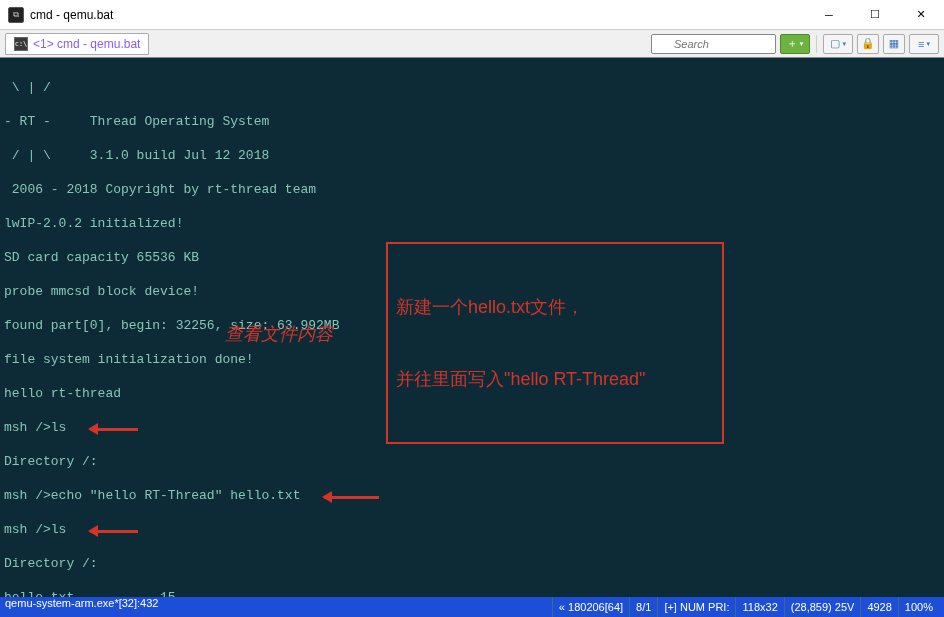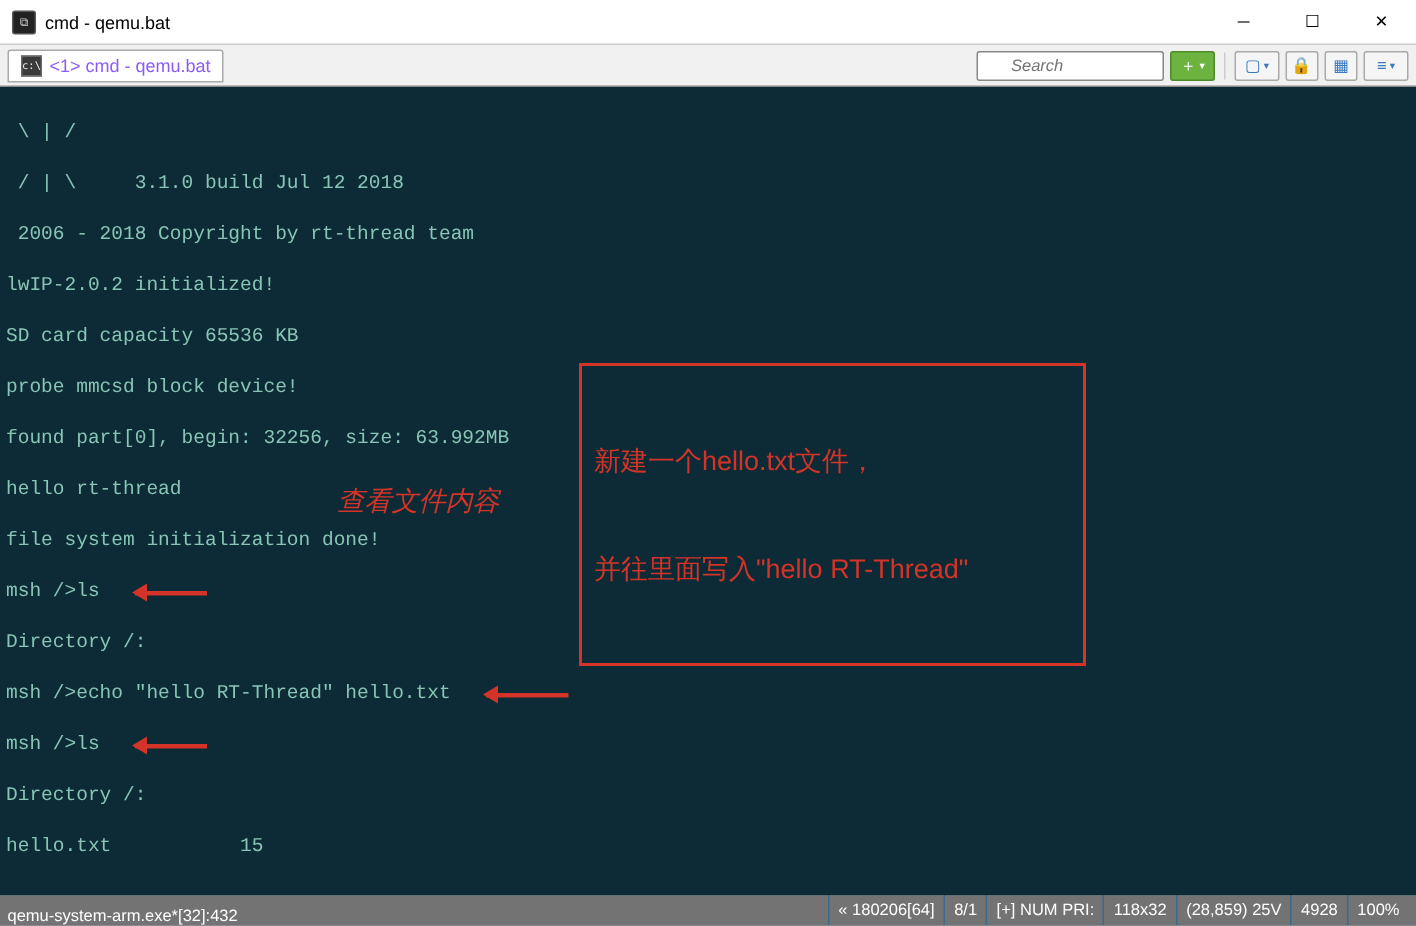--- a/index.html
+++ b/index.html
@@ -153,24 +153,24 @@
       background: transparent;
     }
     .annot-text {
       position: absolute;
       color: #d43428;
       font-family: "Microsoft YaHei", sans-serif;
       font-size: 18px;
     }
     .statusbar {
       height: 20px;
-      background: #737373;
+      background: #1d4ed8;
       color: #fff;
       display: flex;
-      align-items: flex-end;
+      align-items: flex-start;
       font-size: 11px;
       padding: 0 5px;
     }
     .status-left { flex: 1; }
     .status-item { padding: 0 6px; border-left: 1px solid #3a6b8e; height: 100%; display: flex; align-items: center; }
     .status-item:first-child { border-left: none; }
   </style>
 </head>
 <body>
 
@@ -195,28 +195,29 @@
     <div class="tool-sep"></div>
     <div class="tool-btn split" style="color:#3a78c0">▢</div>
     <div class="tool-btn" style="color:#d4a017">🔒</div>
     <div class="tool-btn" style="color:#3a78c0">▦</div>
     <div class="tool-btn split" style="color:#3a78c0">≡</div>
   </div>
 </div>
 
 <div class="terminal">
 <div class="term-line"> \ | /</div>
+<div class="term-line">- RT -     Thread Operating System</div>
 <div class="term-line"> / | \     3.1.0 build Jul 12 2018</div>
 <div class="term-line"> 2006 - 2018 Copyright by rt-thread team</div>
 <div class="term-line">lwIP-2.0.2 initialized!</div>
 <div class="term-line">SD card capacity 65536 KB</div>
 <div class="term-line">probe mmcsd block device!</div>
 <div class="term-line">found part[0], begin: 32256, size: 63.992MB</div>
+<div class="term-line">file system initialization done!</div>
 <div class="term-line">hello rt-thread</div>
-<div class="term-line">file system initialization done!</div>
 <div class="term-line"><span>msh /&gt;ls</span>   <span class="arrow-left" style="width:48px;"></span></div>
 <div class="term-line">Directory /:</div>
 <div class="term-line"><span>msh /&gt;echo "hello RT-Thread" hello.txt</span>   <span class="arrow-left" style="width:55px;"></span></div>
 <div class="term-line"><span>msh /&gt;ls</span>   <span class="arrow-left" style="width:48px;"></span></div>
 <div class="term-line">Directory /:</div>
 <div class="term-line">hello.txt           15</div>
 
 
 
   

